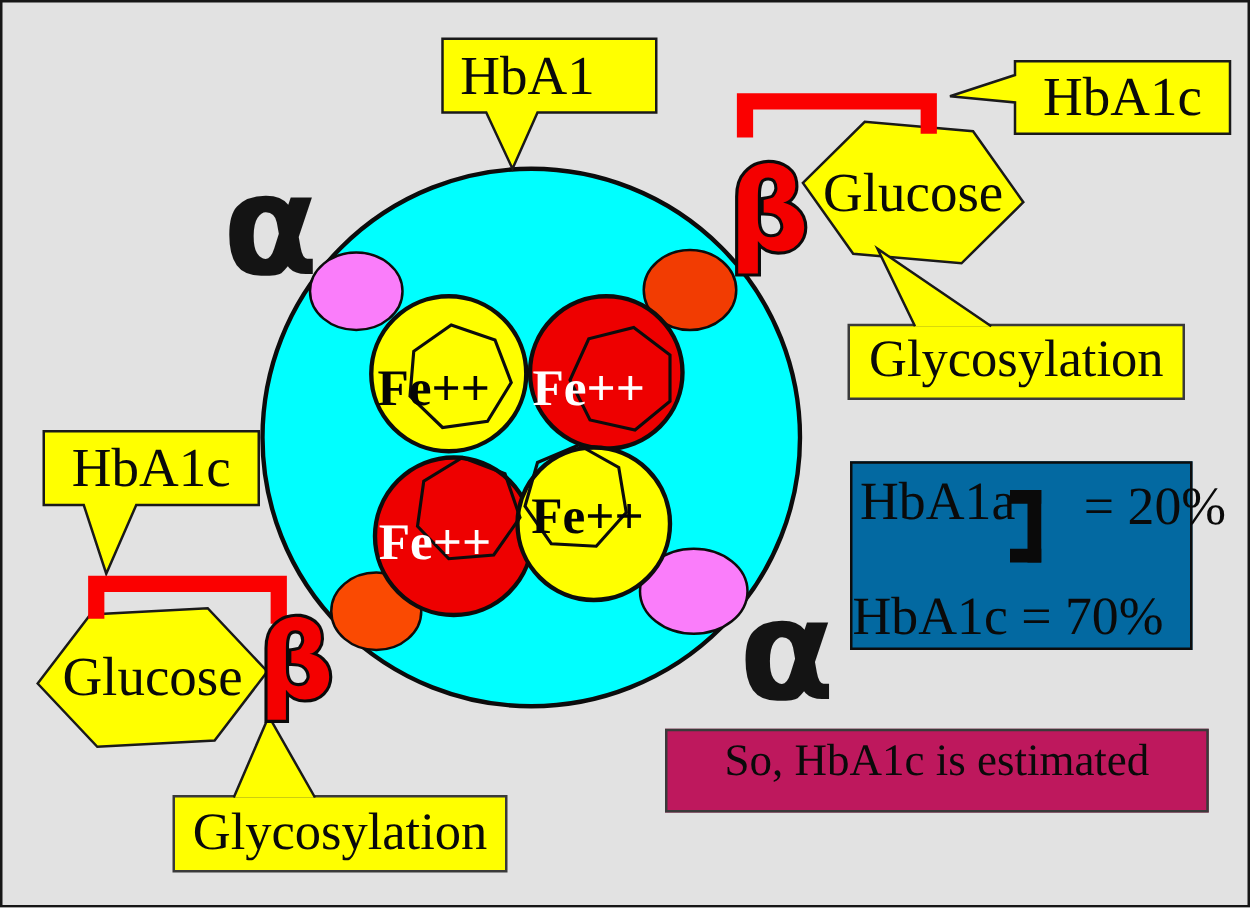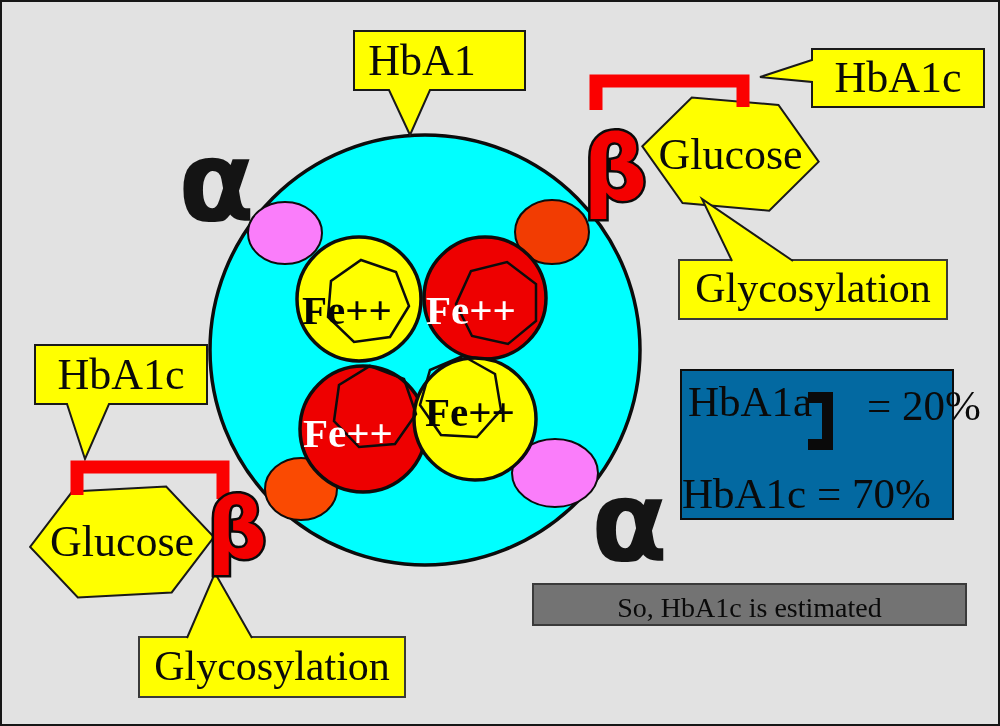--- a/index.html
+++ b/index.html
@@ -22,23 +22,23 @@
   .statsbox{
     position:absolute;left:678px;top:367px;width:274px;height:151px;
     background:#0369a1;border:2px solid #0c0c0c;box-sizing:border-box;
   }
   .statsbox span{position:absolute;font-size:43px;line-height:46px;color:#0a0a0a;white-space:nowrap;}
   .cssbracket{
     position:absolute;left:126px;top:21px;width:25px;height:58px;box-sizing:border-box;
     border-top:11px solid #0a0a0a;border-right:11px solid #0a0a0a;border-bottom:11px solid #0a0a0a;
   }
   .sobox{
-    position:absolute;left:530px;top:581px;width:435px;height:43px;
-    background:#737373;border:2px solid #3a3a3a;box-sizing:border-box;
-    font-size:28px;line-height:46px;text-align:center;color:#0a0a0a;white-space:nowrap;
+    position:absolute;left:530px;top:581px;width:435px;height:67px;
+    background:#be185d;border:2px solid #3a3a3a;box-sizing:border-box;
+    font-size:36px;line-height:46px;text-align:center;color:#0a0a0a;white-space:nowrap;
   }
   .copyright{position:absolute;left:726px;top:662px;font-size:45px;line-height:58px;color:#0f0f0f;white-space:nowrap;}
   .copyright .csym{font-size:60px;vertical-align:-8px;}
 </style>
 </head>
 <body>
 
 <div id="stage">
 
   <svg id="shapes" viewBox="0 0 1000 726">

